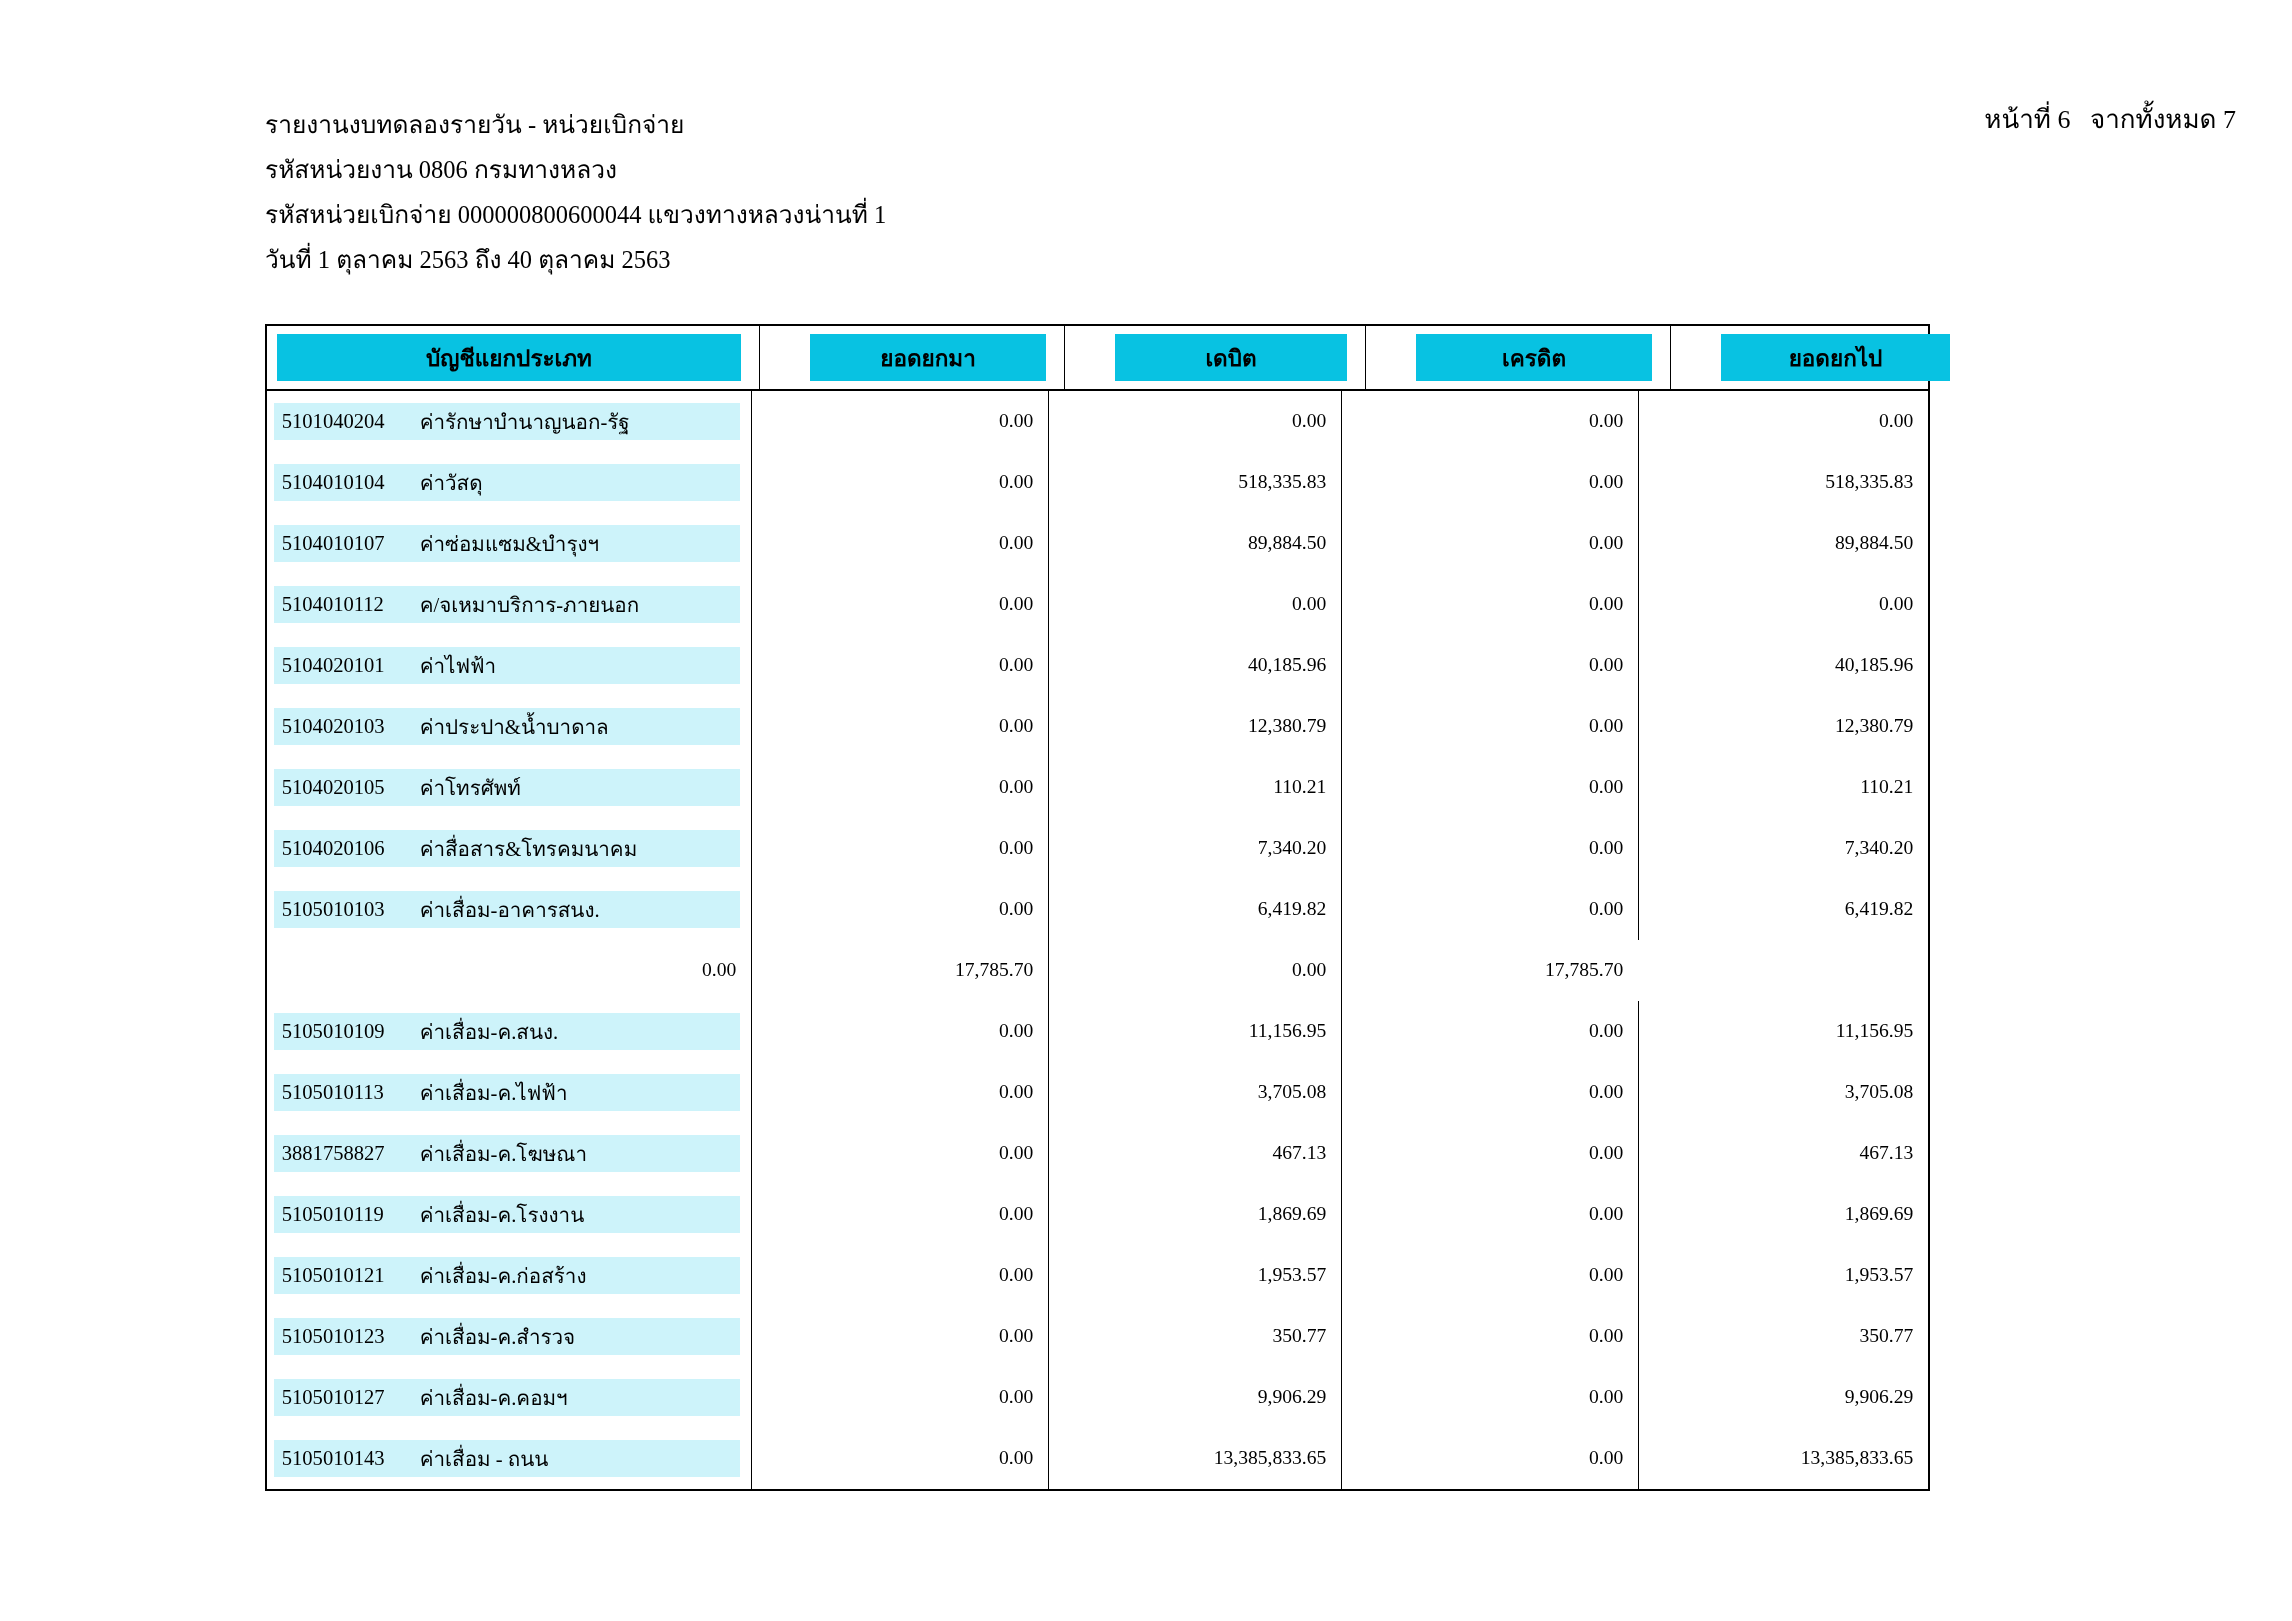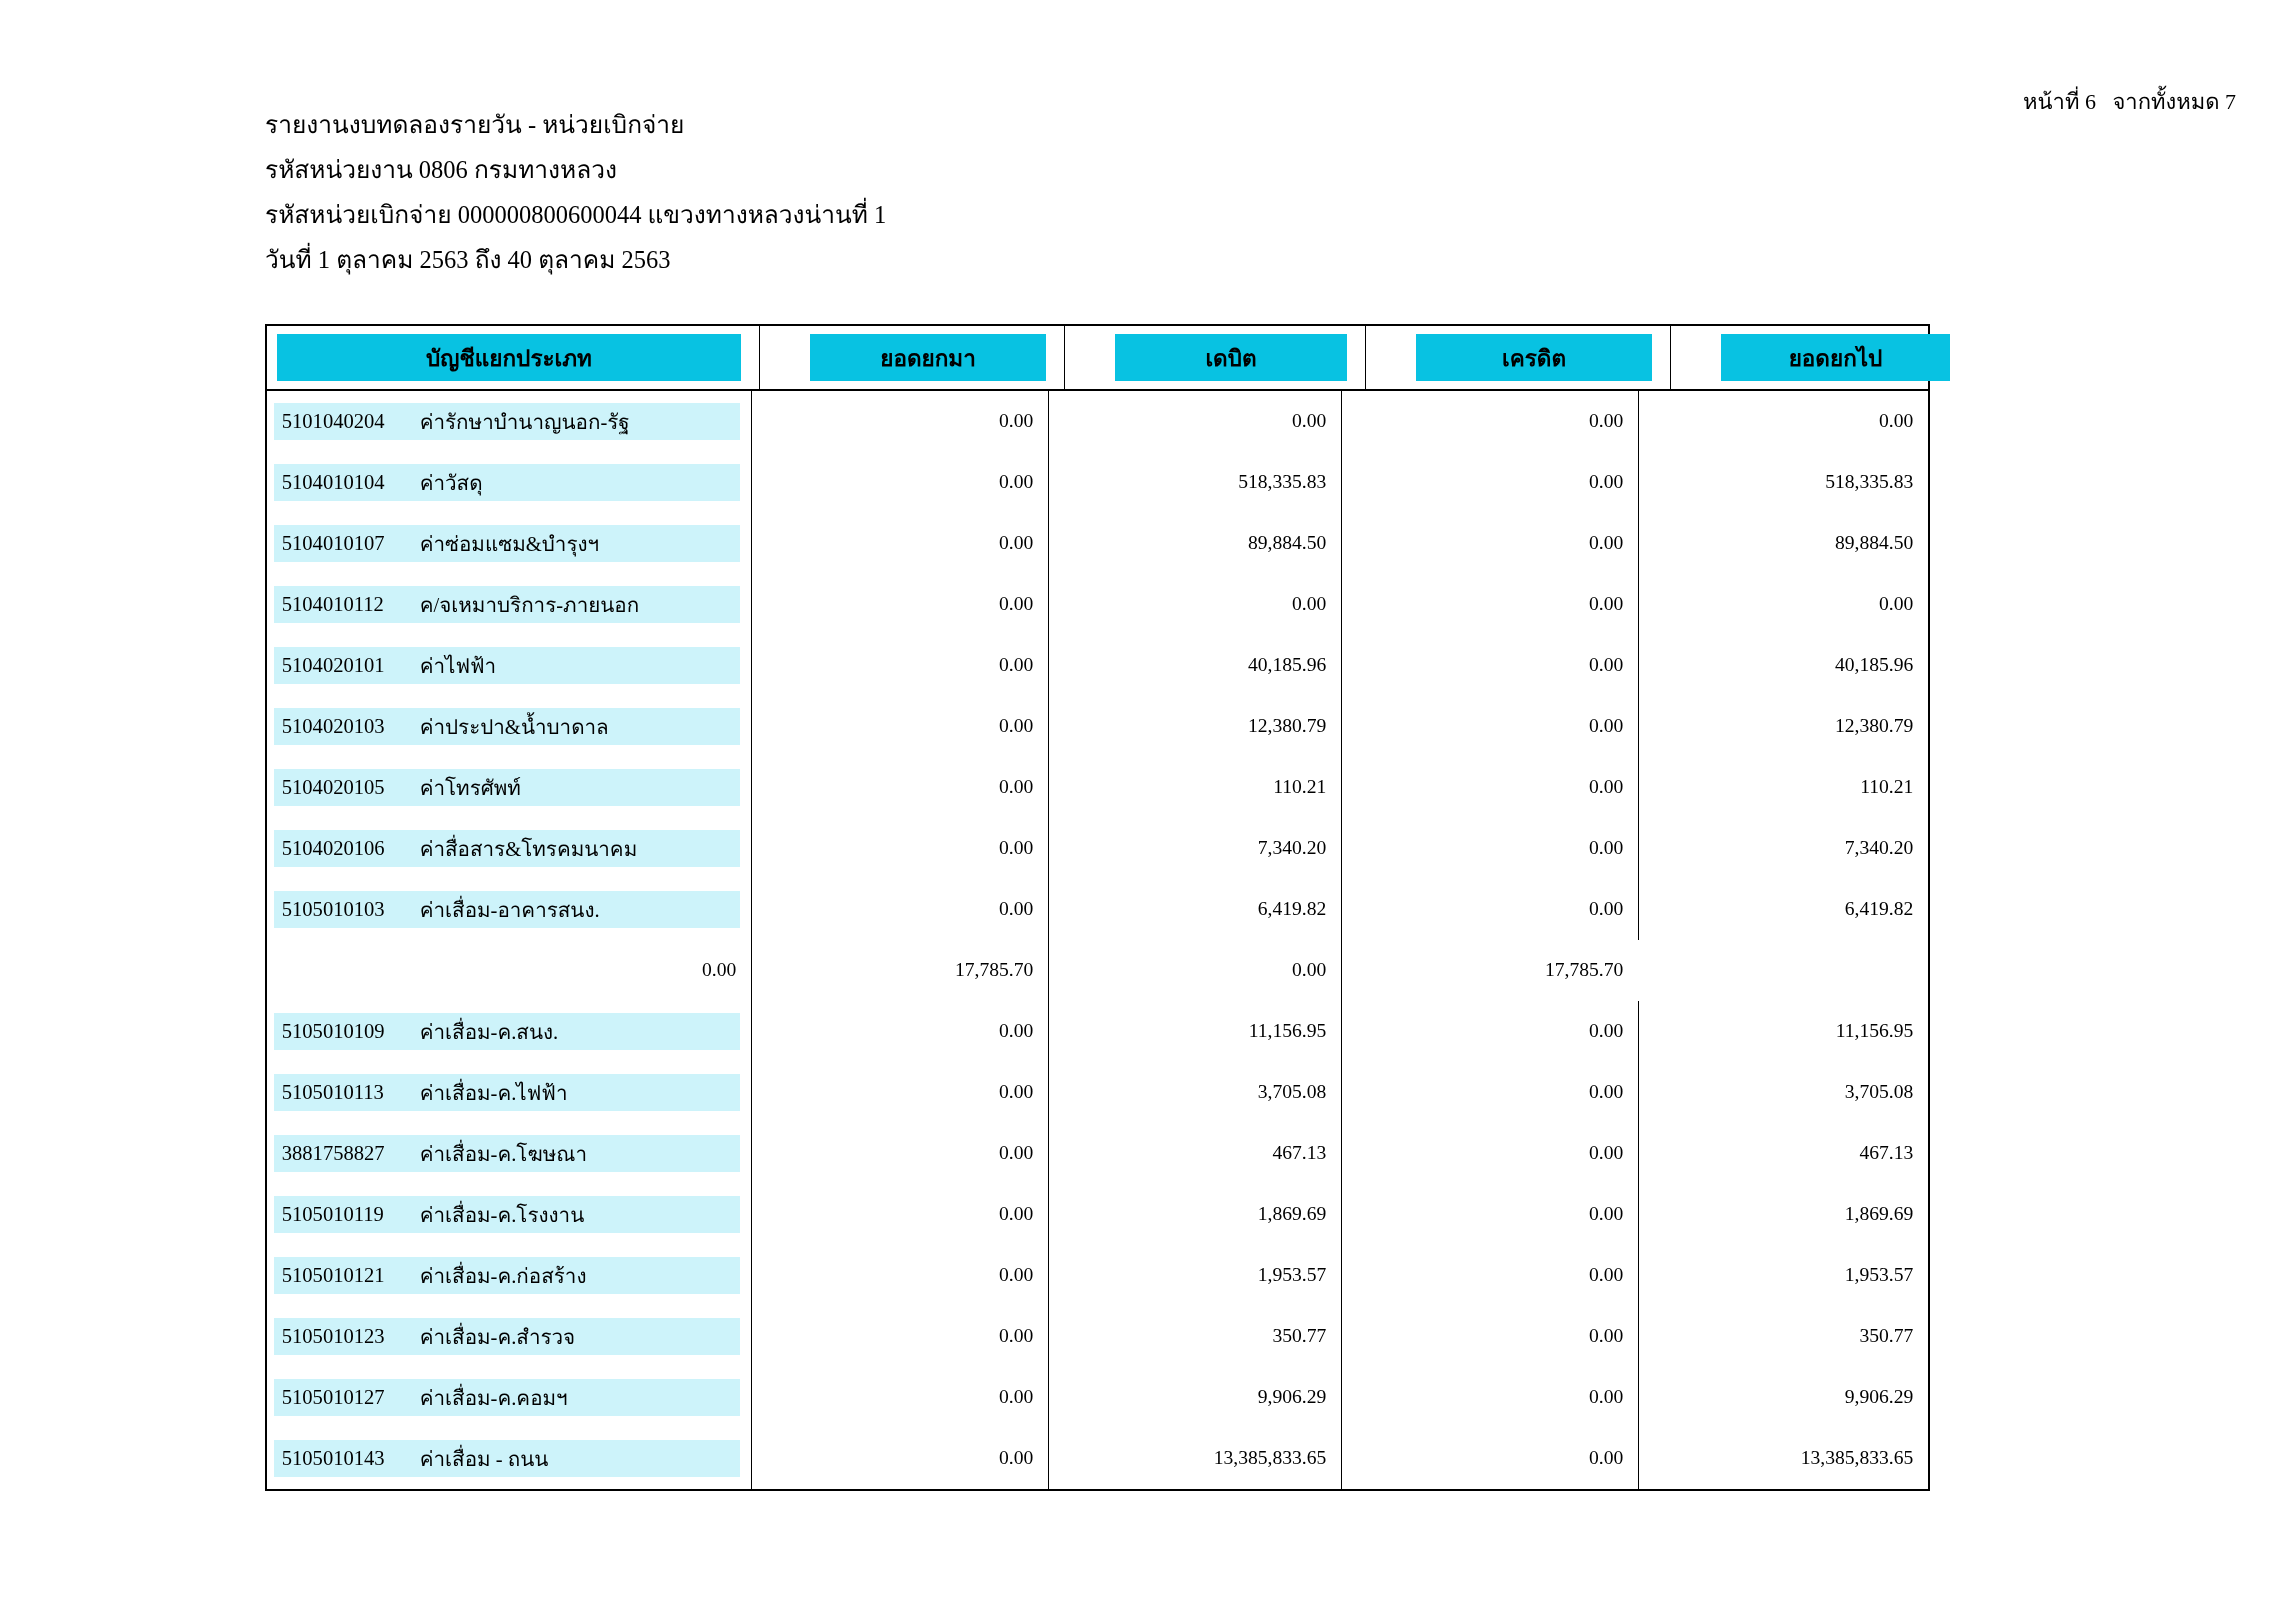--- a/index.html
+++ b/index.html
@@ -9,23 +9,23 @@
     height: 1621px;
     background: #ffffff;
     font-family: "Liberation Serif", "DejaVu Serif", serif;
     color: #000000;
     overflow: hidden;
   }
 
   
   .page-number {
     position: absolute;
-    top: 84px;
+    top: 98px;
     right: 57px;
-    font-size: 22px;
+    font-size: 26px;
     white-space: pre;
   }
 
   
   .report-header {
     position: absolute;
     top: 102px;
     left: 265px;
     width: 1600px;
     font-size: 24.5px;

